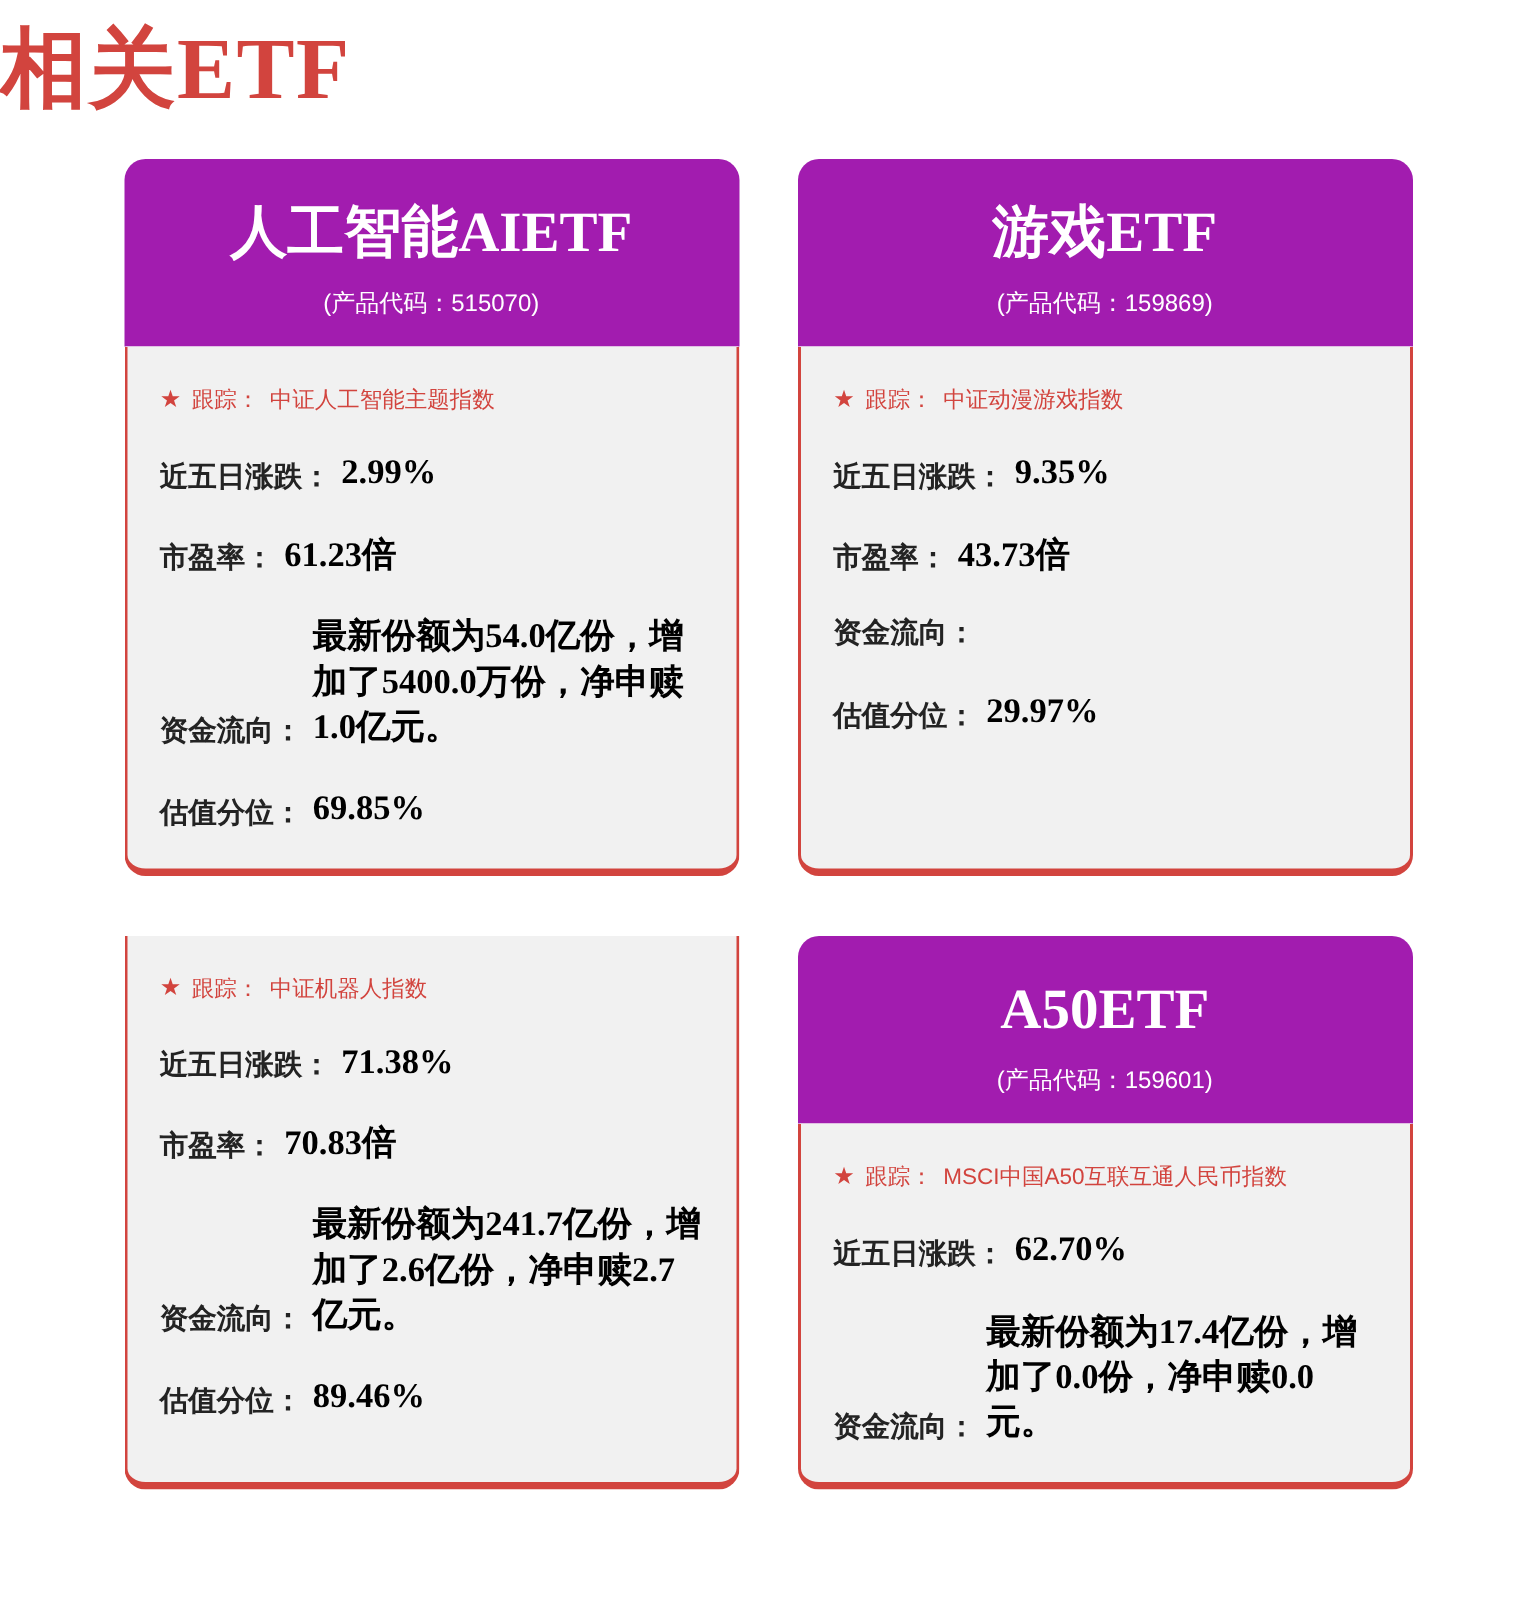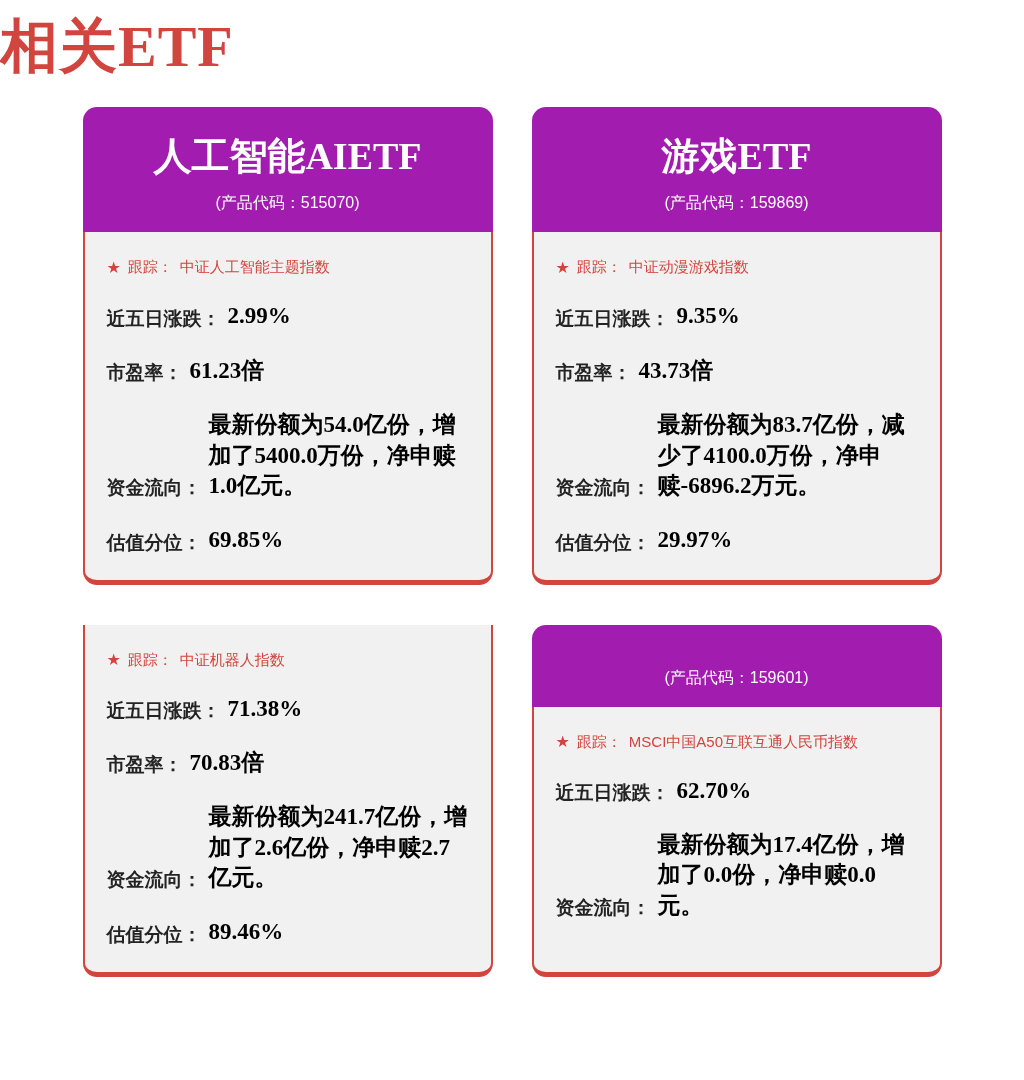--- a/index.html
+++ b/index.html
@@ -176,21 +176,20 @@
         <div class="row">
           <span class="row-label">近五日涨跌：</span>
           <span class="row-value">9.35%</span>
         </div>
         <div class="row">
           <span class="row-label">市盈率：</span>
           <span class="row-value">43.73倍</span>
         </div>
         <div class="row">
           <span class="row-label">资金流向：</span>
-          <span class="row-value">最新份额为83.7亿份，减少了4100.0万份，净申赎-6896.2万元。</span>
         </div>
         <div class="row">
           <span class="row-label">估值分位：</span>
           <span class="row-value">29.97%</span>
         </div>
       </div>
     </section>
 
     <section class="card">
       <div class="card-body">
@@ -213,20 +212,23 @@
         </div>
         <div class="row">
           <span class="row-label">估值分位：</span>
           <span class="row-value">89.46%</span>
         </div>
       </div>
     </section>
 
     <section class="card">
       <header class="card-header">
+        <h2 class="card-title">
+          <span class="zh"></span><span class="en">A50ETF</span>
+        </h2>
         <div class="card-code">(产品代码：159601)</div>
       </header>
       <div class="card-body">
         <div class="track-line">
           <span class="star">★</span>
           <span>跟踪：</span>
           <span>MSCI中国A50互联互通人民币指数</span>
         </div>
         <div class="row">
           <span class="row-label">近五日涨跌：</span>

